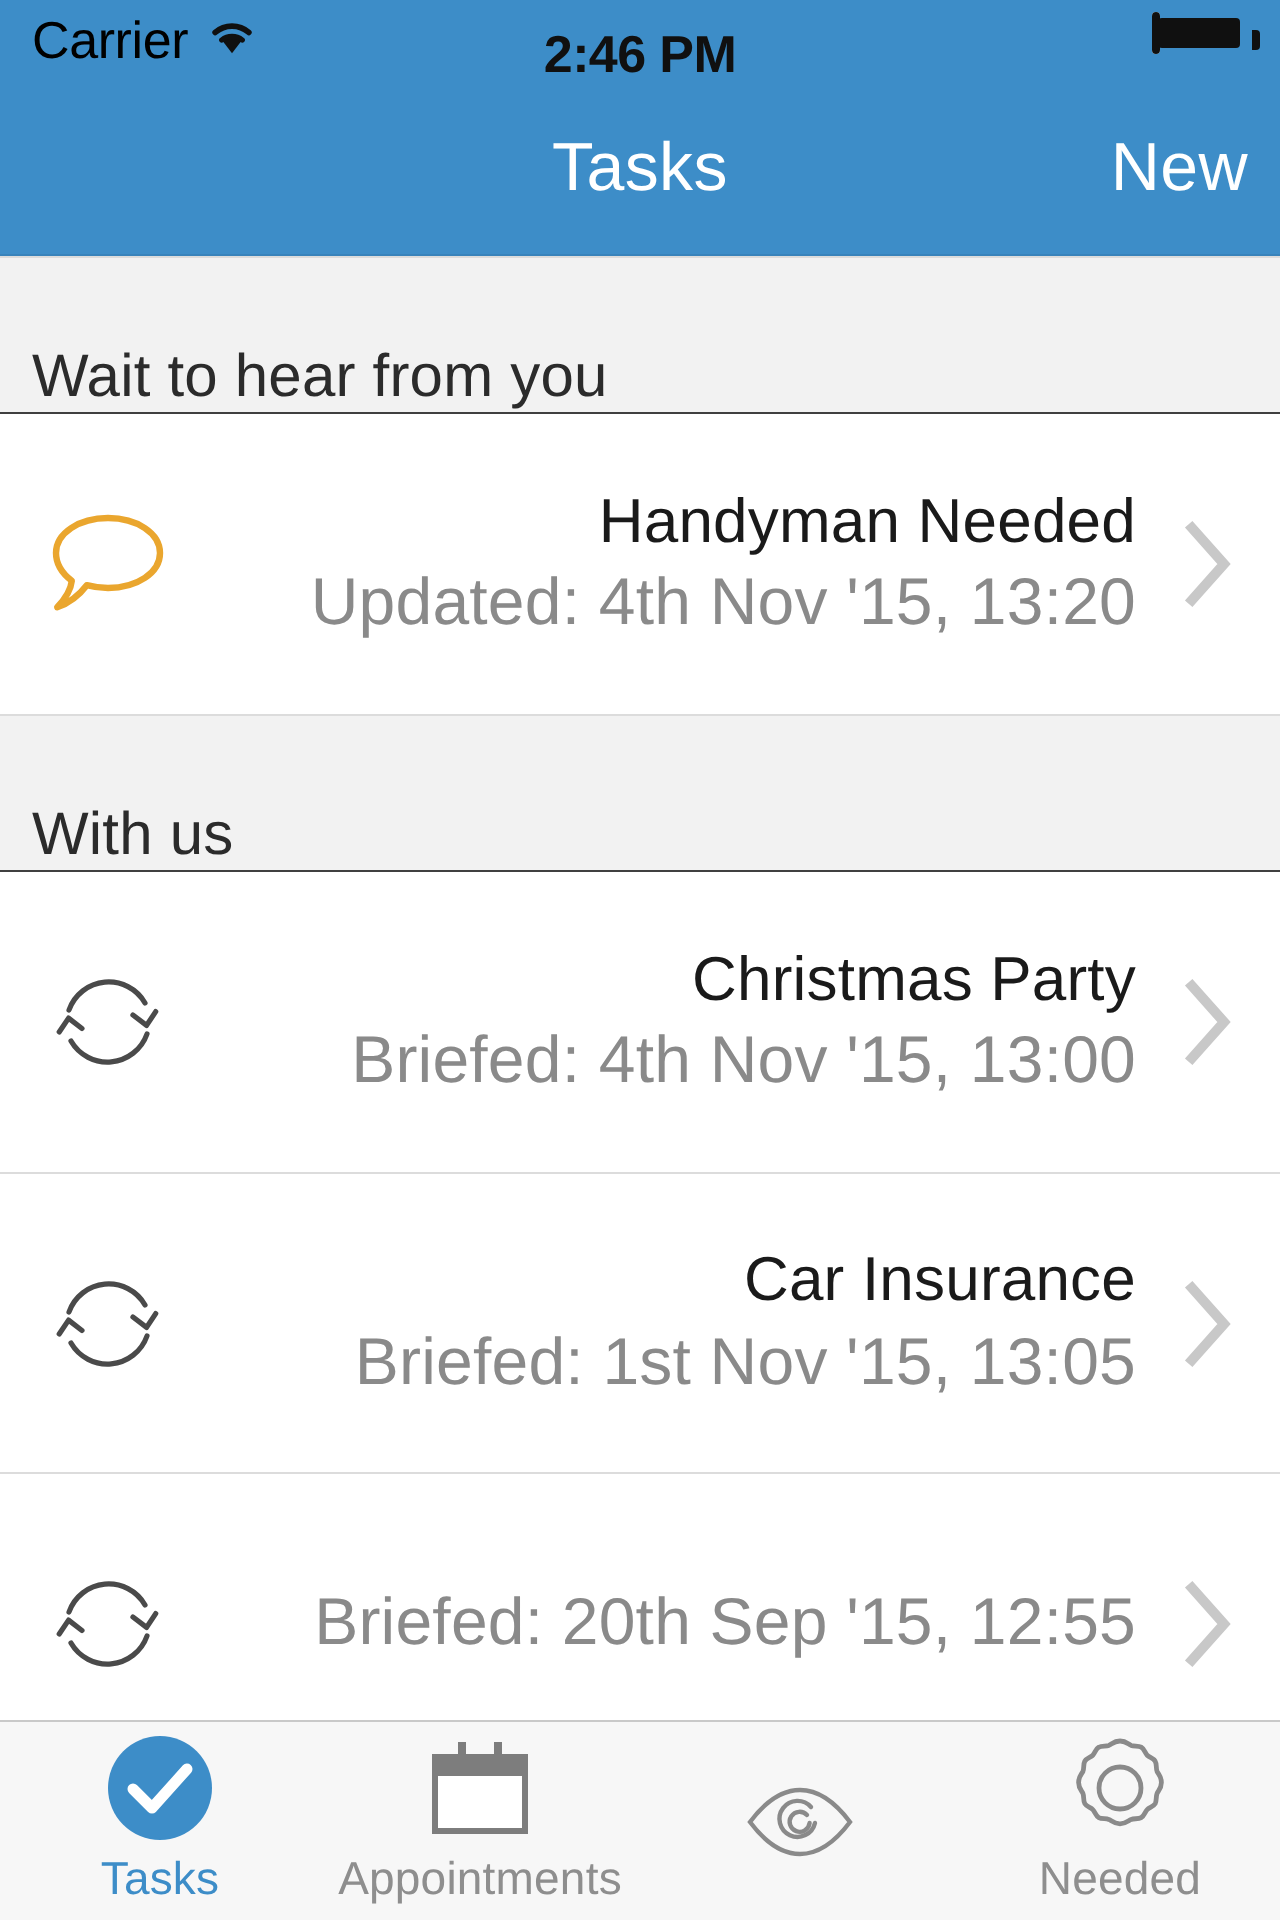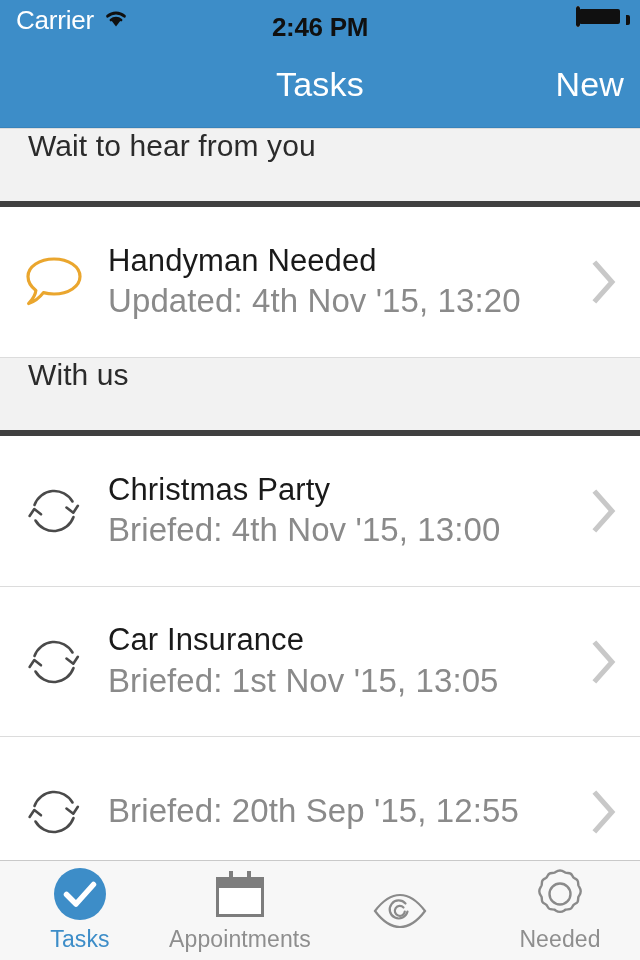--- a/index.html
+++ b/index.html
@@ -11,21 +11,21 @@
     -webkit-font-smoothing:antialiased;
   }
   #app { position:relative; width:640px; height:960px; display:flex; flex-direction:column; }
 
   
   .status-bar {
     height:40px; background:#3d8dc8; color:#0d0d0d;
     display:flex; align-items:center; position:relative; flex:none;
   }
   .status-left { position:absolute; left:16px; display:flex; align-items:center; gap:9px; }
-  .carrier-text { font-size:26px; letter-spacing:-0.2px; color:#ffffff; }
+  .carrier-text { font-size:26px; letter-spacing:-0.2px; color:#000000; }
   .wifi-icon { display:block; }
   .status-time {
     position:absolute; left:0; right:0; text-align:center;
     font-size:26px; font-weight:bold; color:#101010; letter-spacing:-0.3px;margin-top:14px;
   }
   .status-right { position:absolute; right:14px; display:flex; align-items:center; }
   .battery { position:relative; width:50px; height:24px; }
   .battery-body {
     width:47px; height:24px; border:2px solid #101010; border-radius:5px;
     background:#ffffff; position:relative; overflow:hidden;
@@ -48,28 +48,28 @@
   .nav-action {
     position:absolute; right:16px; color:#ffffff; font-size:34px;
     font-weight:400; letter-spacing:0.2px; cursor:pointer;margin-left:14px;
   }
   .nav-bottom-line { position:absolute; bottom:0; left:0; right:0; height:1px; background:#3883bb; }
 
   
   .content { flex:1 1 auto; background:#ffffff; overflow:hidden; position:relative; }
 
   .section-header {
-    background:#f2f2f2; height:79px; display:flex; align-items:flex-start;
-    padding-left:28px; border-top:1px solid #dcdcdc; border-bottom:6px solid #404040;
+    background:#f2f2f2; height:79px; display:flex; align-items:flex-end;
+    padding-left:16px; border-top:1px solid #dcdcdc; border-bottom:1px solid #404040;
   }
   .section-header-label { font-size:30px; color:#2b2b2b; font-weight:400; letter-spacing:0.1px; }
 
   .task-row {
     height:150px; background:#ffffff; display:flex; align-items:center;
-    position:relative; cursor:pointer;
+    position:relative; cursor:pointer;text-align:right;
   }
   .task-row + .task-row { border-top:1px solid #dcdcdc; }
   .row-icon {
     width:108px; min-width:108px; height:100%;
     display:flex; align-items:center; justify-content:center;
   }
   .row-text { flex:1 1 auto; display:flex; flex-direction:column; justify-content:center; gap:7px; }
   .row-title { font-size:31px; color:#1a1a1a; font-weight:400; letter-spacing:0.1px; line-height:1.05; }
   .row-sub { font-size:33px; color:#8a8a8a; font-weight:400; letter-spacing:0.1px; line-height:1.05; }
   .row-chevron { width:72px; min-width:72px; display:flex; align-items:center; justify-content:center; }

